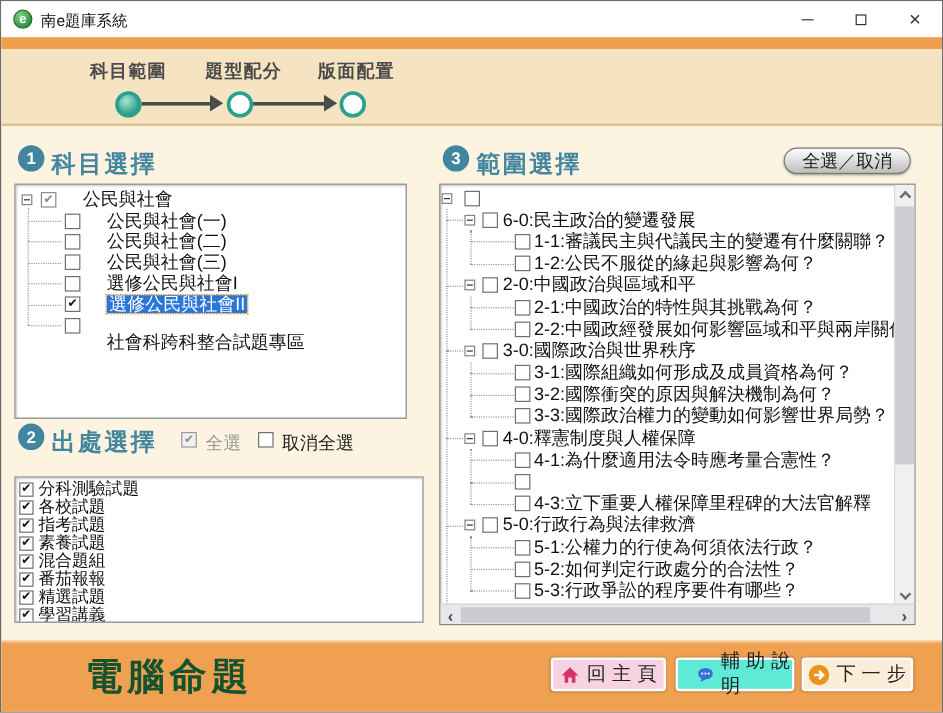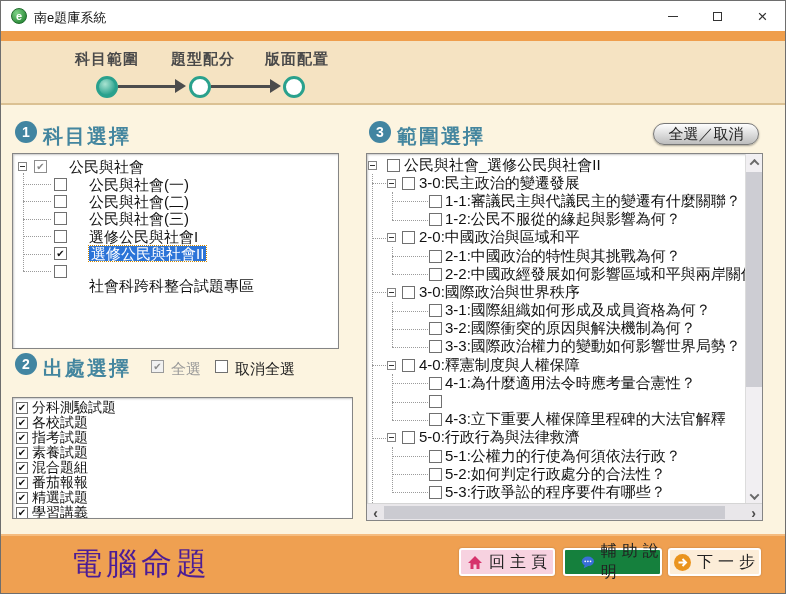--- a/index.html
+++ b/index.html
@@ -100,28 +100,28 @@
             box-shadow:0 1px 2px rgba(0,0,0,.35); font-size:15px; color:#222;
             display:flex; align-items:center; justify-content:center; cursor:default;}
 
   
   .hchk{ position:absolute; font-size:15px; color:#222; }
   .hchk.gray{ color:#9a9a9a; }
 
   
   .footer{ position:absolute; left:0; top:533px; width:100%; height:61px; background:#efa051;
            border-top:2px solid #f5bc80; }
-  .brand{ position:absolute; left:70px; top:7px; font-size:31px; font-weight:normal; color:#4c1d95;
+  .brand{ position:absolute; left:70px; top:7px; font-size:31px; font-weight:bold; color:#14532d;
           letter-spacing:4px;text-align:right; }
   .fbtn{ position:absolute; top:12px; height:28px; border:2px solid #fff; border-radius:3px;
          display:flex; align-items:center; justify-content:center; gap:6px; font-size:16px;
          color:#222; box-shadow:0 0 2px rgba(0,0,0,.25); cursor:default; }
   .fbtn .txt{ letter-spacing:5px; margin-right:-5px; }
   .btn-home{ left:458px; width:96px; background:#f7d2e0;text-align:center; }
-  .btn-help{ left:562px; width:99px; background:#15803d;padding-left:16px; }
+  .btn-help{ left:562px; width:99px; background:#5eead4;padding-left:16px; }
   .btn-next{ left:667px; width:93px; background:#fcedd8; }
   .nexticon{ width:17px; height:17px; border-radius:50%; background:#ea941e; display:flex;
              align-items:center; justify-content:center; flex:none; }
 </style>
 </head>
 <body>
 
 <div class="window">
 
   <div class="titlebar">
@@ -245,27 +245,26 @@
       <div class="vg" style="top:20px;  height:331px;"></div>
       <div class="vg2" style="top:38px;  height:28px;"></div>
       <div class="vg2" style="top:93px;  height:27px;"></div>
       <div class="vg2" style="top:148px; height:45px;"></div>
       <div class="vg2" style="top:220px; height:46px;"></div>
       <div class="vg2" style="top:293px; height:46px;"></div>
 
       <div class="trow">
         <span class="exp" style="margin-left:1px;"></span>
         <span class="cb" style="margin-left:10px;"></span>
-        <span class="lbl" style="margin-left:4px;">公民與社會_選修公民與社會II</span>
-      </div>
-
-      <div class="trow crow">
-        <span class="exp" style="margin-left:20px;"></span>
-        <span class="cb" style="margin-left:6px;"></span>
-        <span class="lbl" style="margin-left:4px;">3-0:民主政治的變遷發展</span>
+      </div>
+
+      <div class="trow crow">
+        <span class="exp" style="margin-left:20px;"></span>
+        <span class="cb" style="margin-left:6px;"></span>
+        <span class="lbl" style="margin-left:4px;">6-0:民主政治的變遷發展</span>
       </div>
       <div class="trow topr">
         <span class="cb" style="margin-left:62px;"></span>
         <span class="lbl" style="margin-left:3px;">1-1:審議民主與代議民主的變遷有什麼關聯？</span>
       </div>
       <div class="trow topr">
         <span class="cb" style="margin-left:62px;"></span>
         <span class="lbl" style="margin-left:3px;">1-2:公民不服從的緣起與影響為何？</span>
       </div>
 

